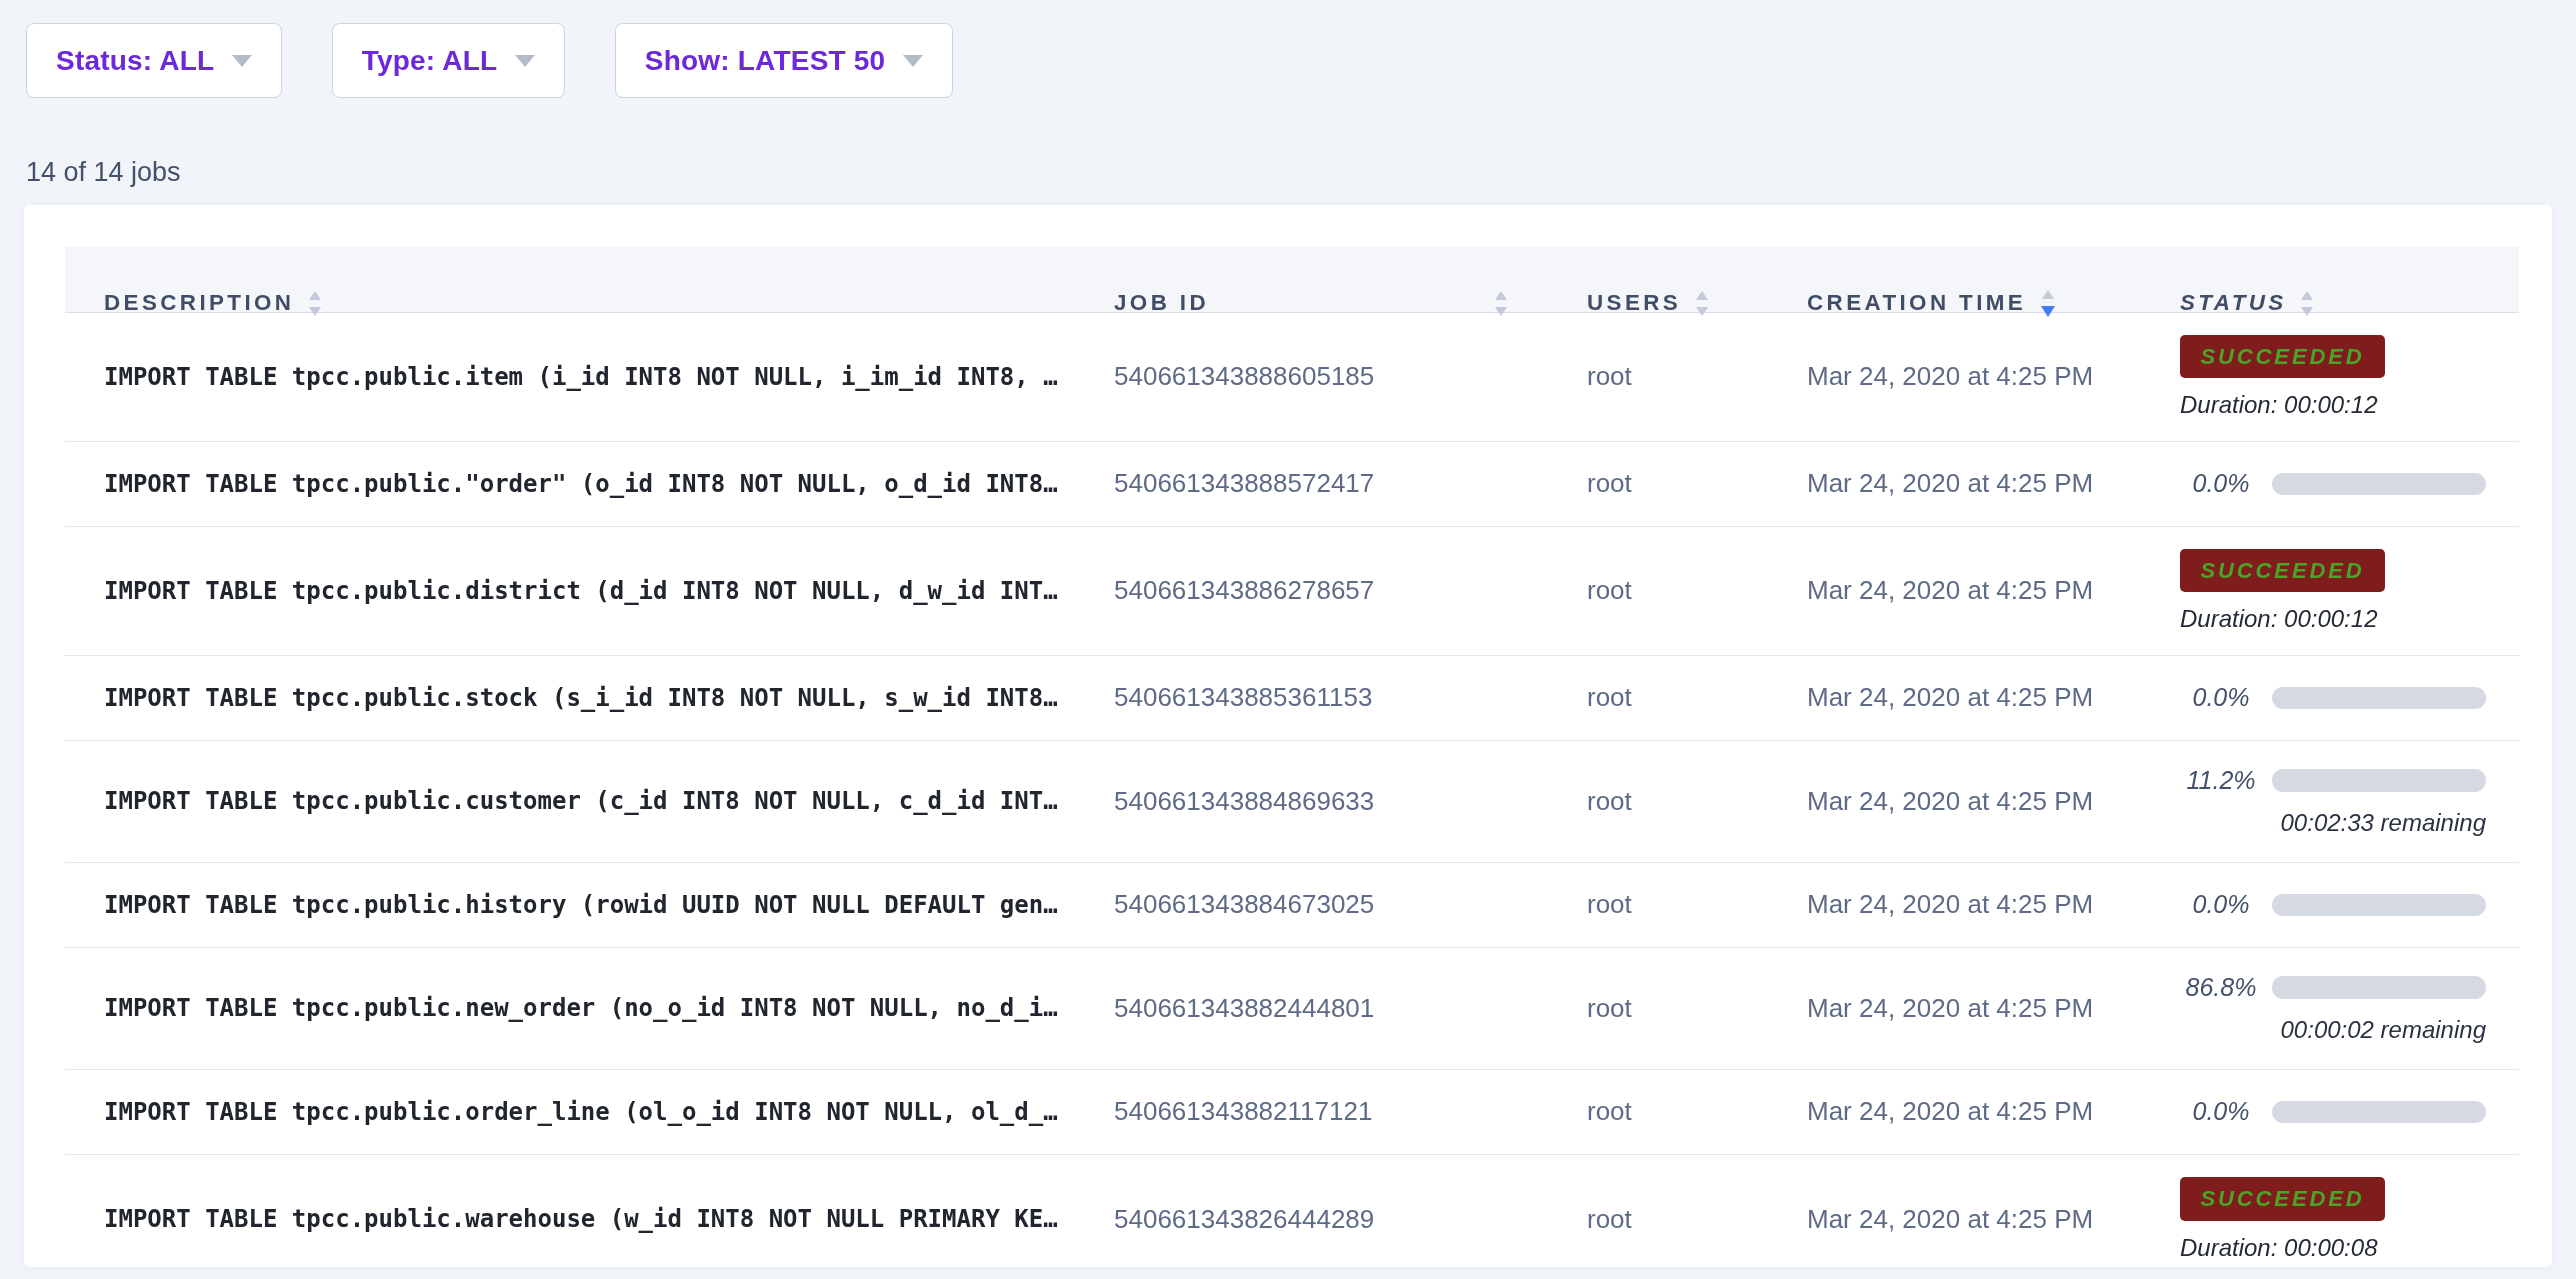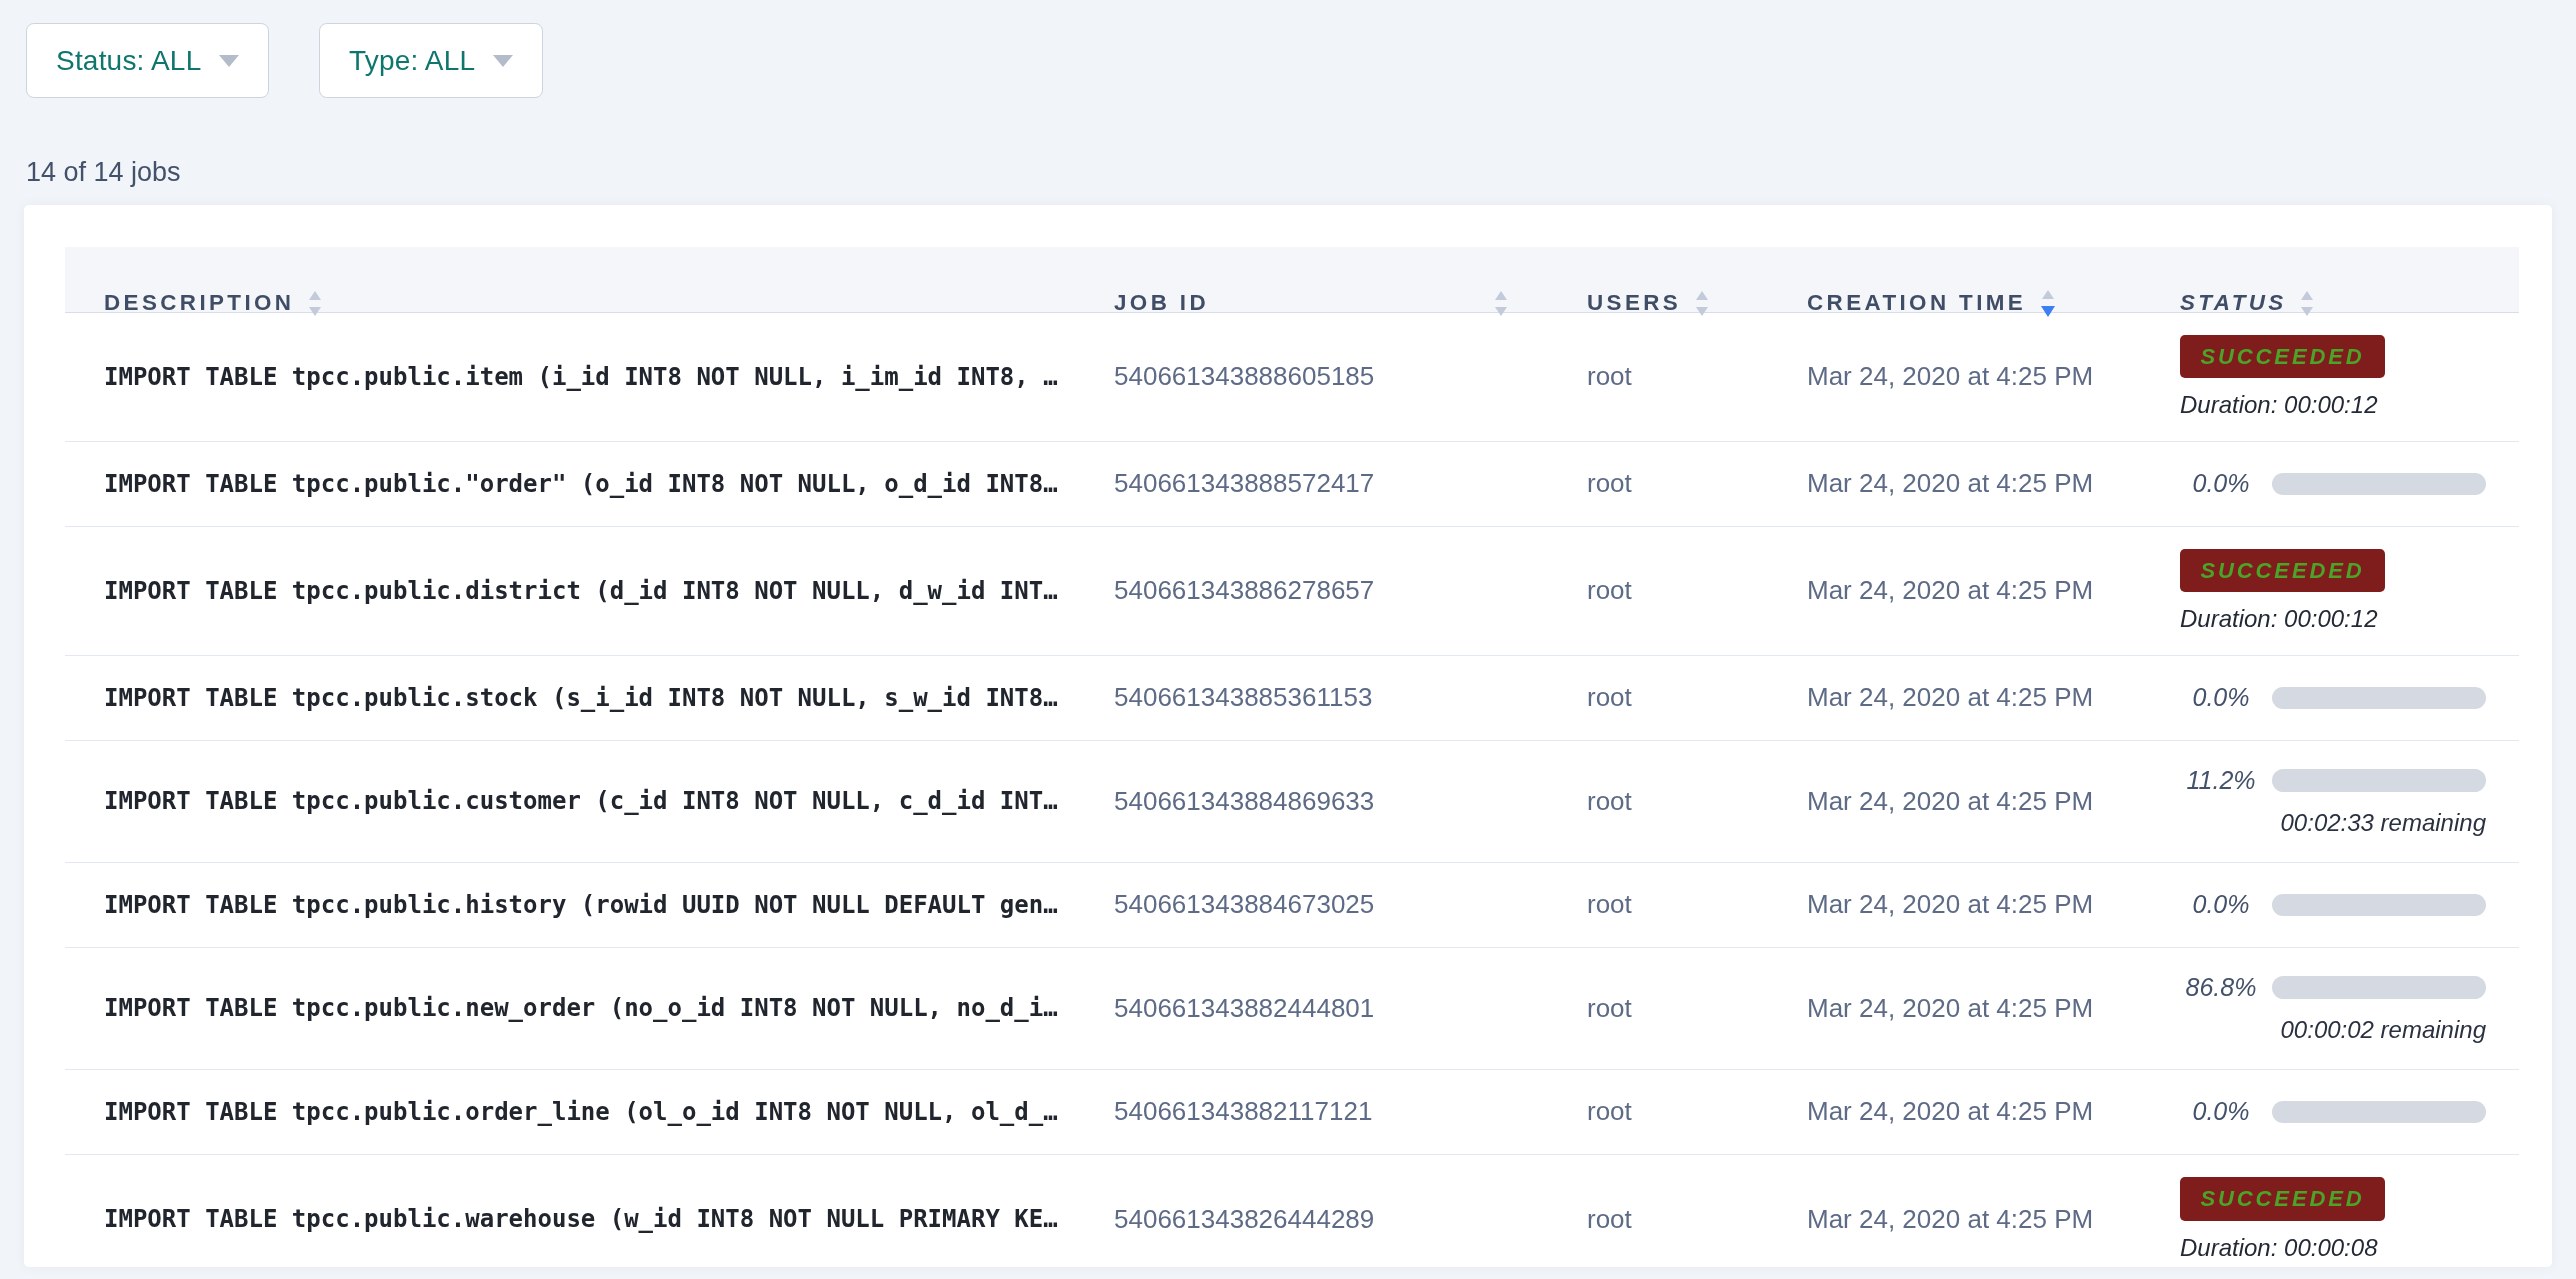--- a/index.html
+++ b/index.html
@@ -15,21 +15,21 @@
   .dropdown {
     background:#ffffff;
     border:1.9px solid #ccd4e0;
     border-radius:7.8px;
     height:75px;
     display:flex; align-items:center;
     padding:0 29px;
     cursor:pointer;
   }
   .dropdown .dd-label {
-    font-size:28px; font-weight:normal; color:#0f766e; letter-spacing:0.2px;
+    font-size:28px; font-weight:bold; color:#6d28d9; letter-spacing:0.2px;
   }
   .caret {
     width:0; height:0; margin-left:17.5px;
     border-left:10.7px solid transparent;
     border-right:10.7px solid transparent;
     border-top:12.7px solid #b4bcca;
   }
 
   
   .summary { margin:59px 0 0 26px; font-size:27px; color:#44516b; }
@@ -133,20 +133,24 @@
 
 <div class="filter-bar">
   <div class="dropdown">
     <span class="dd-label">Status: ALL</span>
     <span class="caret"></span>
   </div>
   <div class="dropdown">
     <span class="dd-label">Type: ALL</span>
     <span class="caret"></span>
   </div>
+  <div class="dropdown">
+    <span class="dd-label">Show: LATEST 50</span>
+    <span class="caret"></span>
+  </div>
 </div>
 
 <div class="summary">14 of 14 jobs</div>
 
 <div class="card">
 
   <div class="thead cols">
     <div class="c-desc th">
       <span class="th-label">DESCRIPTION</span>
       <span class="sort-arrows">

